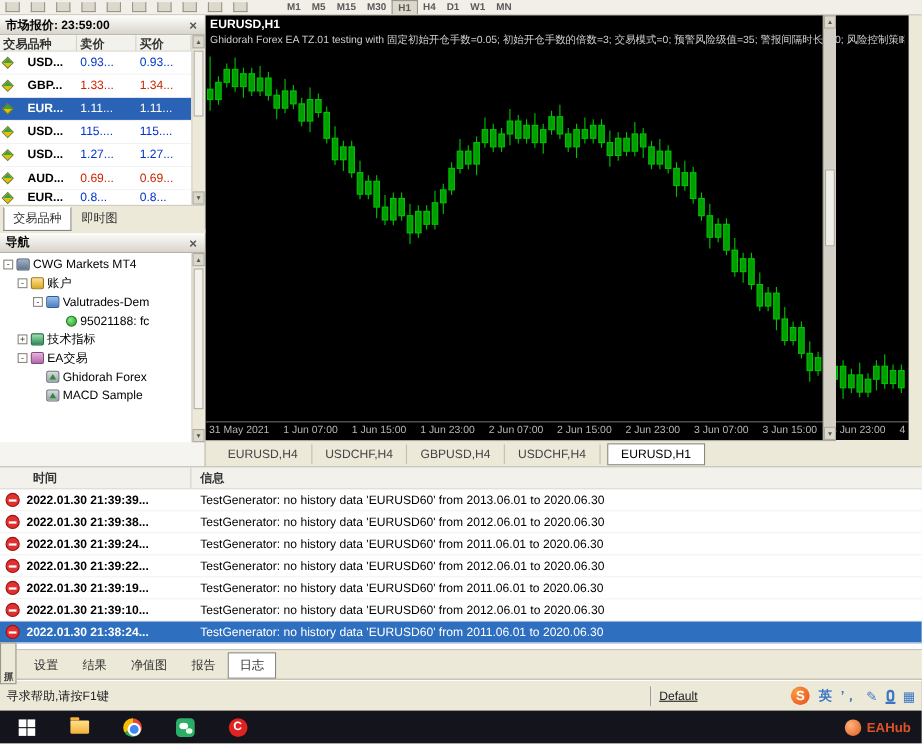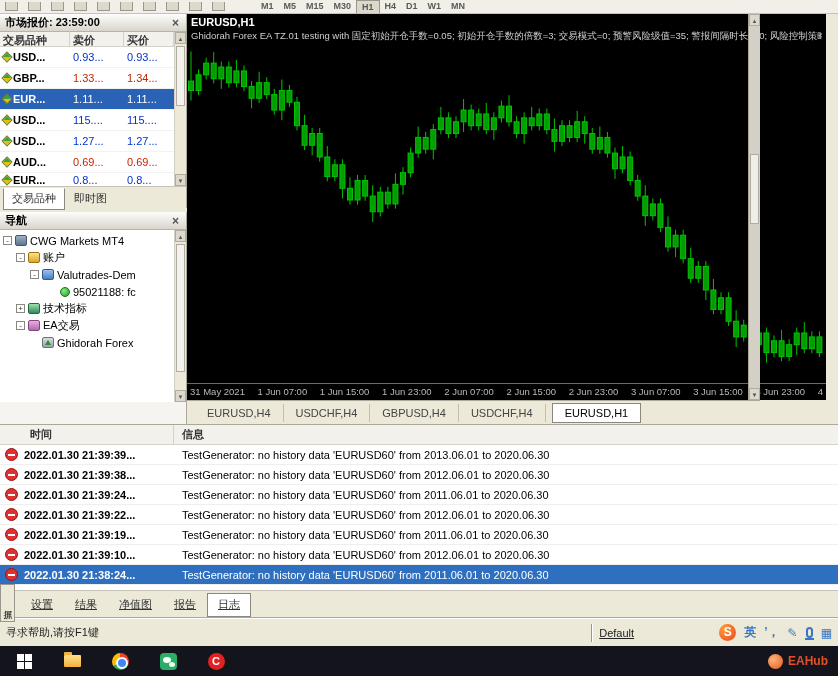--- a/index.html
+++ b/index.html
@@ -29,21 +29,21 @@
   .panel-title .grow { flex:1; }
   .close-x { color:#555; font-size:12px; line-height:10px; padding:0 2px; cursor:default; }
 
   
   .mw-body { position:relative; height:154px; background:#fff; display:flex; }
   .mw-table { width:175px; overflow:hidden; }
   .mw-head { display:flex; height:15px; background:#f2f1ec; border-bottom:1px solid #d6d2c8; font-weight:bold; color:#333; }
   .mw-head span { padding:1px 3px; border-right:1px solid #d6d2c8; }
   .c-sym { width:70px; } .c-bid { width:54px; text-align:left;} .c-ask { flex:1; }
   .mw-row { display:flex; align-items:center; height:21px; border-bottom:1px solid #f2f2f2; background:#fff; }
-  .mw-row .sym { width:70px; display:flex; align-items:center; gap:2px; padding-left:3px; font-weight:bold; }
+  .mw-row .sym { width:70px; display:flex; align-items:center; gap:14px; padding-left:3px; font-weight:bold; }
   .mw-row .bid { width:54px; padding-left:3px; } .mw-row .ask { flex:1; padding-left:3px; }
   .mw-row.partial { height:13px; overflow:hidden; border-bottom:none; }
   .price-blue { color:#0033cc; } .price-red { color:#cc2200; }
   .mw-row.selected { background:#2a63b5; }
   .mw-row.selected .sym, .mw-row.selected .bid, .mw-row.selected .ask { color:#fff; }
   .diamond { width:8px; height:8px; flex:none; transform:rotate(45deg);
     background:linear-gradient(135deg,#3aa33a 50%,#dfc400 50%); border:1px solid #7a7a2a; }
 
   
   .vscroll { width:12px; background:#ece9d8; border-left:1px solid #d4d0c6; position:relative; flex:none; }
@@ -106,21 +106,21 @@
   .t-row { display:flex; align-items:center; height:20px; border-bottom:1px solid #efefef; background:#fff; }
   .err { width:13px; height:13px; border-radius:50%; background:#e03131; border:1px solid #a01010;
     position:relative; margin:0 6px 0 5px; flex:none; }
   .err::after { content:""; position:absolute; left:2px; top:4.5px; width:7px; height:2px; background:#fff; }
   .t-time { width:150px; font-weight:bold; flex:none; }
   .t-msg { padding-left:8px; }
   .t-row.selected { background:#2e6fc0; }
   .t-row.selected .t-time, .t-row.selected .t-msg { color:#fff; }
   .t-tabs { position:absolute; left:0; right:0; bottom:0; height:28px; background:#ece9d8;
     border-top:1px solid #c6c2b8; display:flex; align-items:flex-start; padding:2px 0 0 20px; }
-  .ttab { padding:3px 10px 4px; color:#333; border:1px solid transparent;text-decoration:underline; }
+  .ttab { padding:3px 10px 4px; color:#333; border:1px solid transparent; }
   .ttab.active { background:#fff; border:1px solid #8a877e; }
 
   .side-tab { position:absolute; left:0; top:584px; width:15px; height:38px; background:#ece9d8;
     border:1px solid #9a968c; writing-mode:vertical-rl; text-orientation:upright;
     font-size:9px; color:#333; text-align:center; line-height:13px; z-index:5; }
 
   
   .status { position:absolute; left:0; right:0; top:618px; height:28px; background:#ece9d8;
     border-top:1px solid #fff; box-shadow:0 -1px 0 #aca899; display:flex; align-items:center; padding:0 6px; }
   .status .help { color:#222; }
@@ -303,20 +303,25 @@
           </div>
           <div class="trow lvl1">
             <span class="toggle">-</span>
             <i class="ticon i-experts"></i>
             <span>EA交易</span>
           </div>
           <div class="trow lvl2">
             <span class="toggle"></span>
             <i class="ticon i-ea"></i>
             <span>Ghidorah Forex</span>
+          </div>
+          <div class="trow lvl2">
+            <span class="toggle"></span>
+            <i class="ticon i-ea"></i>
+            <span>MACD Sample</span>
           </div>
         </div>
         <div class="vscroll">
           <span class="arr">▲</span>
           <div class="thumb" style="top:14px;height:128px;"></div>
           <span class="arr bottom">▼</span>
         </div>
       </div>
     </section>
   </div>

